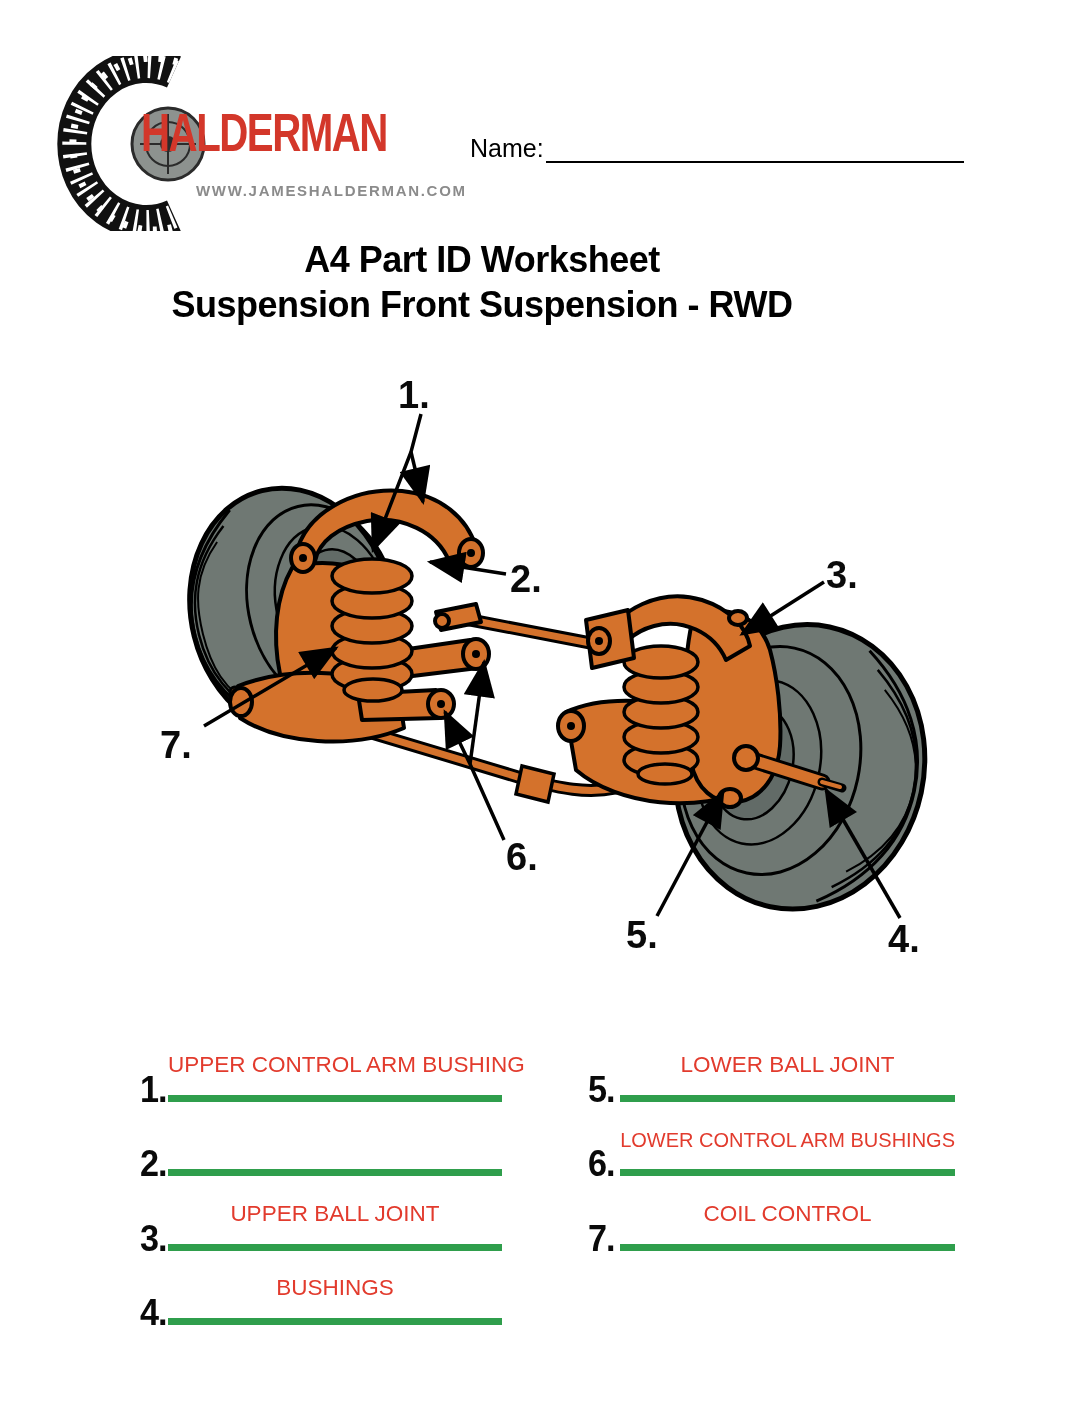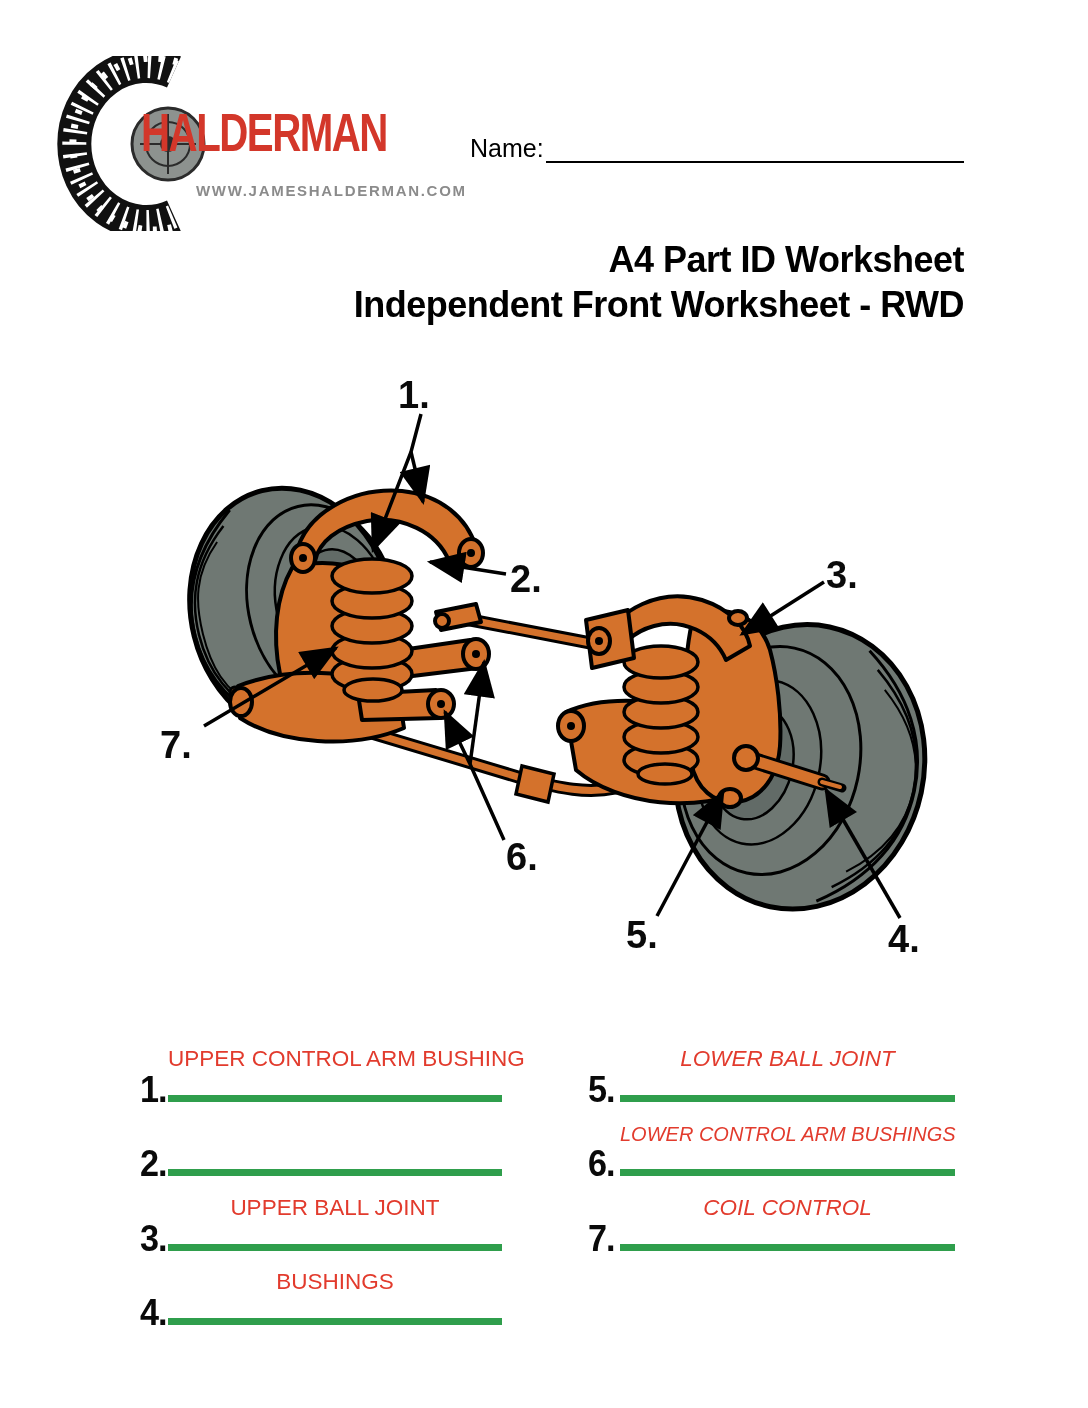--- a/index.html
+++ b/index.html
@@ -18,37 +18,37 @@
   .website{
     position:absolute;left:140px;top:110px;font-size:15px;font-weight:bold;
     color:#8b8b8b;letter-spacing:1.7px;white-space:nowrap;margin-top:16px;
   }
   
   .name-field{position:absolute;left:470px;top:133px;width:552px;display:flex;align-items:flex-end;}
   .name-label{font-size:25px;color:#000;}
   .name-line{flex:1;border-bottom:2.5px solid #000;height:28px;margin-left:2px;}
   
   .title{
-    position:absolute;left:0;top:237px;width:100%;text-align:right;
+    position:absolute;left:0;top:237px;width:100%;text-align:center;
     font-weight:bold;font-size:36px;line-height:45px;letter-spacing:-0.5px;color:#000;
   }
   
   .diagram{position:absolute;left:140px;top:360px;width:800px;height:600px;}
   
   .ans-row{position:absolute;height:54px;}
   .ans-num{
     position:absolute;left:0;bottom:-9px;font-size:36px;font-weight:bold;
     letter-spacing:-1px;transform:scaleX(0.95);transform-origin:0 100%;color:#0a0a0a;
   }
   .ans-line{position:absolute;left:28px;right:0;bottom:0;height:7px;background:#2f9e4c;}
   .ans-text{
-    position:absolute;left:28px;right:0;bottom:30px;text-align:center;
+    position:absolute;left:28px;right:0;bottom:24px;text-align:center;
     font-size:22.5px;color:#e23b2d;white-space:nowrap;
   }
-  .col-right .ans-line,.col-right .ans-text{left:32px;font-style:italic;}
+  .col-right .ans-line,.col-right .ans-text{left:32px;}
   .ans-text.small{font-size:20px;text-align:right;}
 </style>
 </head>
 <body>
 
 <div class="page">
 
   <div class="logo">
     <svg class="logo-tire" viewBox="0 0 175 175" aria-hidden="true">
       <path d="M118,16 A72,78 0 1 0 118,160" fill="none" stroke="#111111" stroke-width="34"></path>
@@ -64,21 +64,21 @@
     <div class="website">WWW.JAMESHALDERMAN.COM</div>
   </div>
 
   <div class="name-field">
     <span class="name-label">Name:</span>
     <span class="name-line"></span>
   </div>
 
   <div class="title">
     <div>A4 Part ID Worksheet</div>
-    <div>Independent Front Worksheet - RWD</div>
+    <div>Suspension Front Suspension - RWD</div>
   </div>
 
   <svg class="diagram" viewBox="0 0 800 600">
     <defs>
       <marker id="ah" viewBox="0 0 12 10" markerWidth="11" markerHeight="9" refX="11" refY="5" orient="auto">
         <polygon points="0,0 12,5 0,10" fill="#000000"></polygon>
       </marker>
     </defs>
 
     <g transform="rotate(-14 160 250)">

